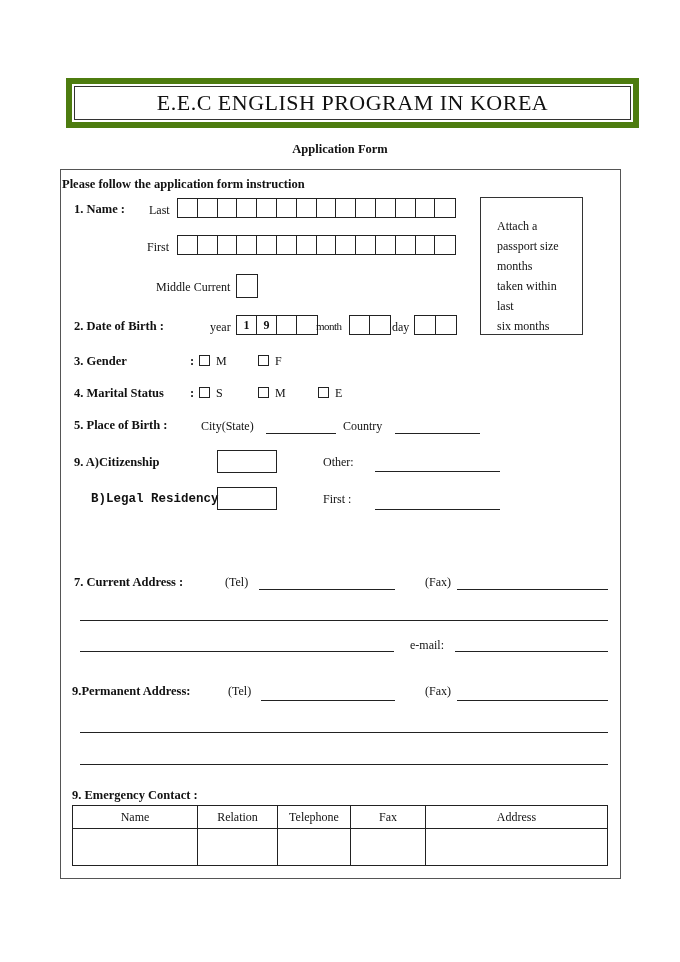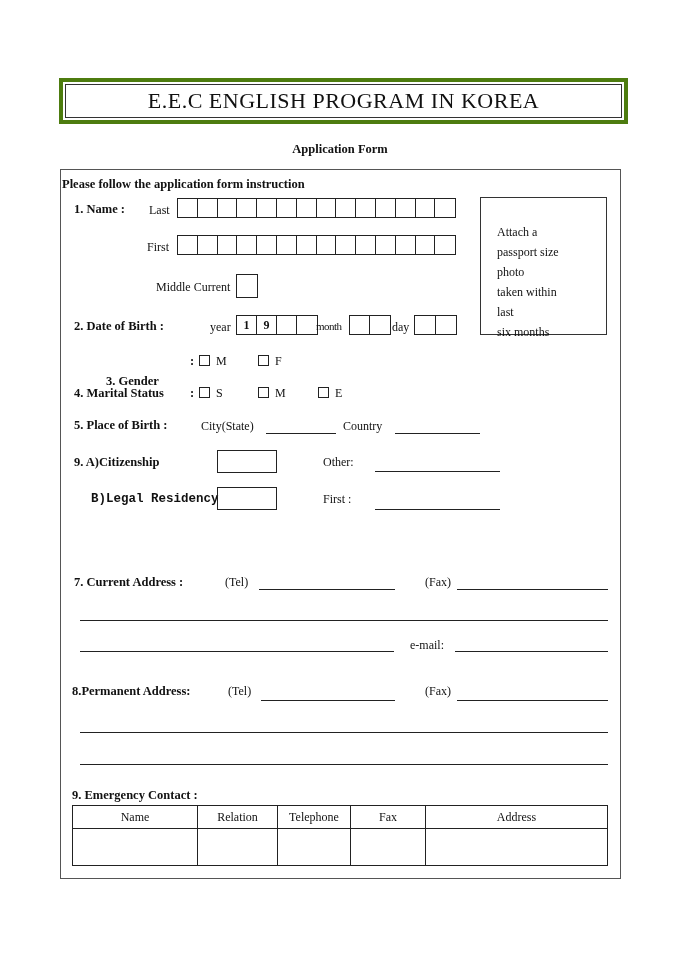--- a/index.html
+++ b/index.html
@@ -1,40 +1,40 @@
 <!DOCTYPE html>
 <html><head>
 <meta charset="utf-8">
 <style>
   html, body { margin: 0; padding: 0; background: #ffffff; }
   body { width: 680px; height: 962px; position: relative; overflow: hidden;
          font-family: "DejaVu Serif", "Liberation Serif", serif; color: #111; }
   .abs { position: absolute; }
-  .title-box { left: 59px; top: 78px; width: 561px; height: 38px;
-               border: 4px solid #4d7c0f; }
+  .title-box { left: 66px; top: 78px; width: 561px; height: 38px;
+               border: 6px solid #4d7c0f; }
   .title-inner { position: absolute; left: 2px; top: 2px; right: 2px; bottom: 2px;
                  border: 1px solid #333; display: flex; align-items: center; justify-content: center; }
   .title-text { font-family: "Liberation Serif", serif; font-size: 22px; letter-spacing: 0.5px; }
   .subtitle { left: 0; width: 680px; top: 142px; text-align: center;
               font-family: "Liberation Serif", serif; font-weight: bold; font-size: 12.5px; }
   .form-box { left: 60px; top: 169px; width: 559px; height: 708px; border: 1px solid #555; }
   .lbl { font-family: "Liberation Serif", serif; font-size: 12.5px; white-space: nowrap; }
   .b { font-weight: bold; }
   .sm { font-family: "Liberation Serif", serif; font-size: 12px; white-space: nowrap; }
   .cells { display: flex; border: 1px solid #222; height: 20px; box-sizing: border-box; }
   .cell { width: 18.5px; border-right: 1px solid #222; box-sizing: border-box;
           font-family: "Liberation Serif", serif; font-weight: bold; font-size: 12px;
           display: flex; align-items: center; justify-content: center; }
   .cell:last-child { border-right: none; }
   .chk { display: inline-block; width: 9px; height: 9px; border: 1px solid #222;
          vertical-align: -1px; margin-right: 6px; }
   .line { border-bottom: 1px solid #222; height: 0; }
   .smallbox { border: 1px solid #222; box-sizing: border-box; width: 60px; height: 23px; }
-  .photo-box { left: 480px; top: 197px; width: 127px; height: 138px; border: 1px solid #333;
-               box-sizing: border-box; padding: 24px 0 0 16px; }
+  .photo-box { left: 480px; top: 197px; width: 103px; height: 138px; border: 1px solid #333;
+               box-sizing: border-box; padding: 18px 0 0 16px; }
   .photo-line { font-family: "Liberation Serif", serif; font-size: 12px; line-height: 20px; }
   table.ec { position: absolute; left: 72px; top: 805px; width: 536px; border-collapse: collapse; padding-left: 12px; }
   table.ec th, table.ec td { border: 1px solid #222; font-family: "Liberation Serif", serif;
                              font-weight: normal; font-size: 12px; }
   table.ec th { height: 20px; }
   table.ec td { height: 34px; }
 </style>
 </head>
 <body>
 
@@ -88,21 +88,21 @@
 
 <div class="abs sm" style="left:156px;top:280px;">Middle Current</div>
 <div class="abs cells" id="middle-cells" style="left:236px;top:274px;height:24px;">
     <div class="cell" style="width: 20px;"></div>
   </div>
 
 <div class="abs photo-box">
   <div id="photo-lines">
       <div class="photo-line">Attach a</div>
       <div class="photo-line">passport size</div>
-      <div class="photo-line">photo</div>
+      <div class="photo-line">months</div>
       <div class="photo-line">taken within</div>
       <div class="photo-line">last</div>
       <div class="photo-line">six months</div>
     </div>
 </div>
 
 <div class="abs lbl b" style="left:74px;top:319px;">2. Date of Birth :</div>
 <div class="abs sm" style="left:210px;top:320px;">year</div>
 <div class="abs cells" id="year-cells" style="left:236px;top:315px;">
     <div class="cell" style="width: 20px;">1</div>
@@ -114,21 +114,21 @@
 <div class="abs cells" id="month-cells" style="left:349px;top:315px;">
     <div class="cell" style="width: 20px;"></div>
     <div class="cell" style="width: 20px;"></div>
   </div>
 <div class="abs sm" style="left:392px;top:320px;">day</div>
 <div class="abs cells" id="day-cells" style="left:414px;top:315px;">
     <div class="cell" style="width: 20.5px;"></div>
     <div class="cell" style="width: 20.5px;"></div>
   </div>
 
-<div class="abs lbl b" style="left:74px;top:374px;margin-left:32px;">3. Gender</div>
+<div class="abs lbl b" style="left:74px;top:354px;">3. Gender</div>
 <div class="abs lbl b" style="left:190px;top:354px;">:</div>
 <div class="abs sm" style="left:199px;top:354px;">
   <span class="chk"></span><span>M</span>
 </div>
 <div class="abs sm" style="left:258px;top:354px;">
   <span class="chk"></span><span>F</span>
 </div>
 
 <div class="abs lbl b" style="left:74px;top:386px;">4. Marital Status</div>
 <div class="abs lbl b" style="left:190px;top:386px;">:</div>
@@ -161,21 +161,21 @@
 <div class="abs lbl b" style="left:74px;top:575px;">7. Current Address :</div>
 <div class="abs sm" style="left:225px;top:575px;">(Tel)</div>
 <div class="abs line" style="left:259px;top:589px;width:136px;"></div>
 <div class="abs sm" style="left:425px;top:575px;">(Fax)</div>
 <div class="abs line" style="left:457px;top:589px;width:151px;"></div>
 <div class="abs line" style="left:80px;top:620px;width:528px;"></div>
 <div class="abs line" style="left:80px;top:651px;width:314px;"></div>
 <div class="abs sm" style="left:410px;top:638px;">e-mail:</div>
 <div class="abs line" style="left:455px;top:651px;width:153px;"></div>
 
-<div class="abs lbl b" style="left:72px;top:684px;">8.Permanent Address:</div>
+<div class="abs lbl b" style="left:72px;top:684px;">9.Permanent Address:</div>
 <div class="abs sm" style="left:228px;top:684px;">(Tel)</div>
 <div class="abs line" style="left:261px;top:700px;width:134px;"></div>
 <div class="abs sm" style="left:425px;top:684px;">(Fax)</div>
 <div class="abs line" style="left:457px;top:700px;width:151px;"></div>
 <div class="abs line" style="left:80px;top:732px;width:528px;"></div>
 <div class="abs line" style="left:80px;top:764px;width:528px;"></div>
 
 <div class="abs lbl b" style="left:72px;top:788px;">9. Emergency Contact :</div>
 <table class="ec">
   <colgroup>

